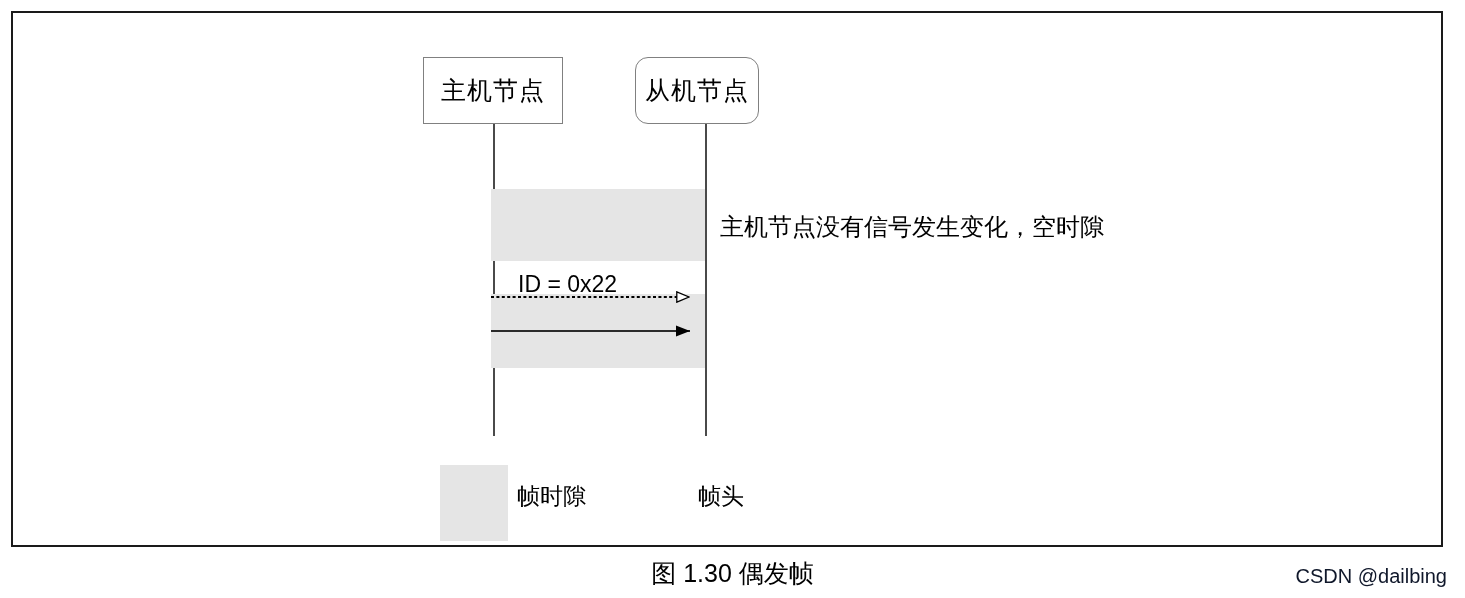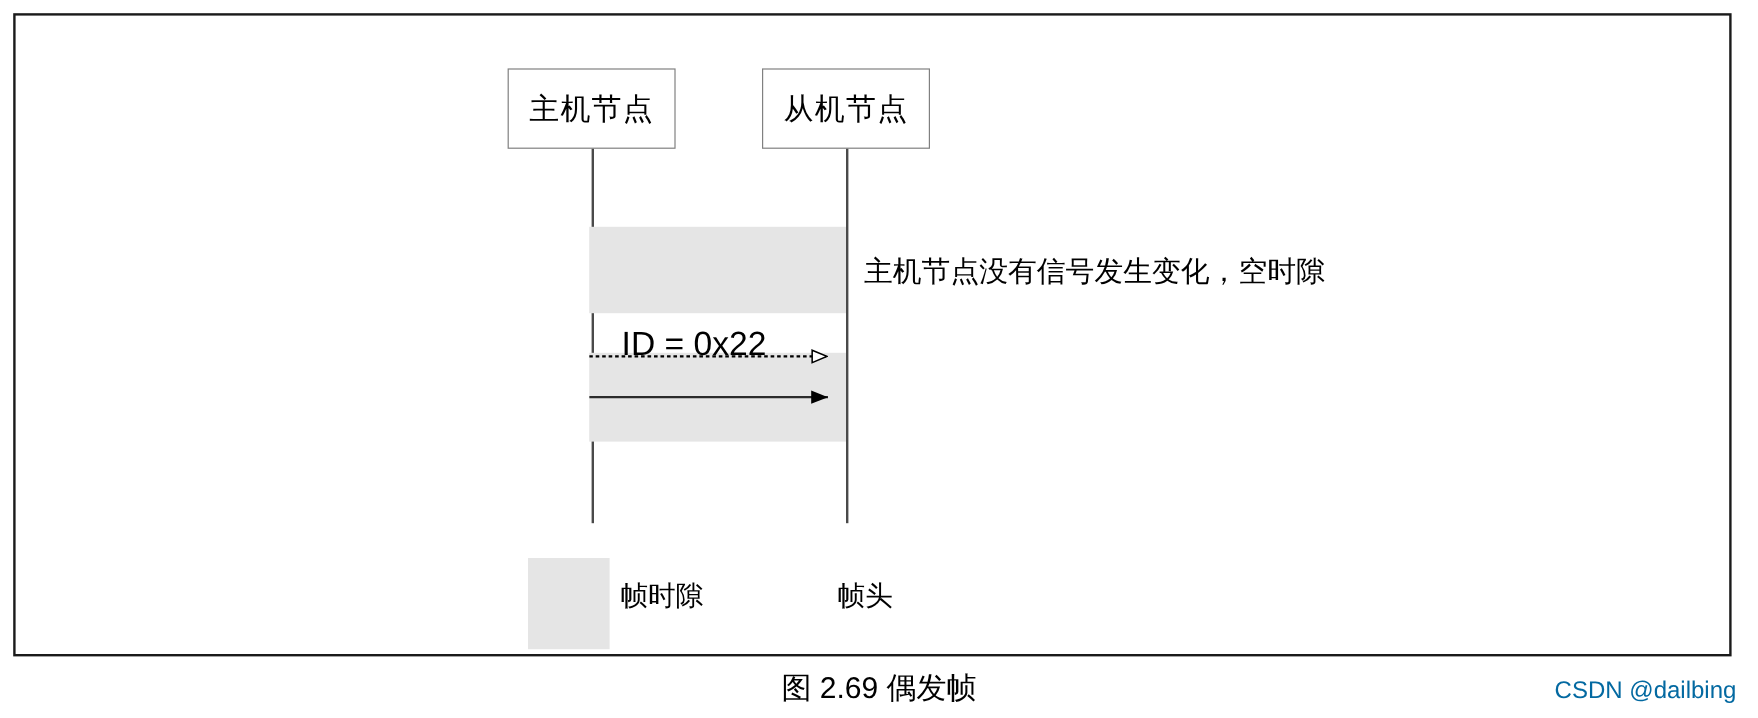--- a/index.html
+++ b/index.html
@@ -38,21 +38,21 @@
     background: #ffffff;
     box-sizing: border-box;
     display: flex;
     align-items: center;
     justify-content: center;
     color: #000000;
     font-size: 25px;
     letter-spacing: 1px;
   }
   #node-master { left: 410px; top: 44px; width: 140px; height: 67px; }
-  #node-slave  { left: 622px; top: 44px; width: 140px; height: 67px; }
+  #node-slave  { left: 622px; top: 44px; width: 124px; height: 67px; border-radius: 13px; }
 
   
   .lifeline {
     position: absolute;
     width: 2px;
     background: #4a4a4a;
   }
   #lifeline-master { left: 480px; top: 111px; height: 312px; }
   #lifeline-slave  { left: 692px; top: 111px; height: 312px; }
 
@@ -68,21 +68,21 @@
   .msg-arrow {
     position: absolute;
     height: 24px;
   }
   #msg-header-arrow { left: 478px; top: 272px; width: 216px; }
   #msg-response-arrow { left: 478px; top: 306px; width: 216px; }
 
   .msg-label {
     position: absolute;
     color: #000000;
-    font-size: 28px;
+    font-size: 23px;
     white-space: nowrap;
   }
   #msg-header-label { left: 505px; top: 258px; }
 
   
   .annotation {
     position: absolute;
     color: #000000;
     font-size: 24px;
     line-height: 31px;
@@ -124,21 +124,21 @@
     width: 1465px;
     text-align: center;
     color: #000000;
     font-size: 25px;
   }
   
   #watermark {
     position: absolute;
     right: 18px;
     top: 565px;
-    color: #0369a1;
+    color: #0f172a;
     font-size: 20px;
     white-space: nowrap;
   }
 </style>
 </head>
 <body>
 
 <div id="stage">
 
   <div class="figure-frame">
@@ -180,16 +180,16 @@
     <div id="legend">
       <div id="legend-swatch"></div>
       <div class="legend-label" id="legend-label-slot" style="left:77px; top:28px;">帧时隙</div>
 
       <div class="legend-label" id="legend-label-header" style="left:258px; top:28px;">帧头</div>
 
     </div>
 
   </div>
 
-  <div id="figure-caption">图 2.69  偶发帧</div>
+  <div id="figure-caption">图 1.30  偶发帧</div>
   <div id="watermark">CSDN @dailbing</div>
 
 </div>
 
 </body></html>

